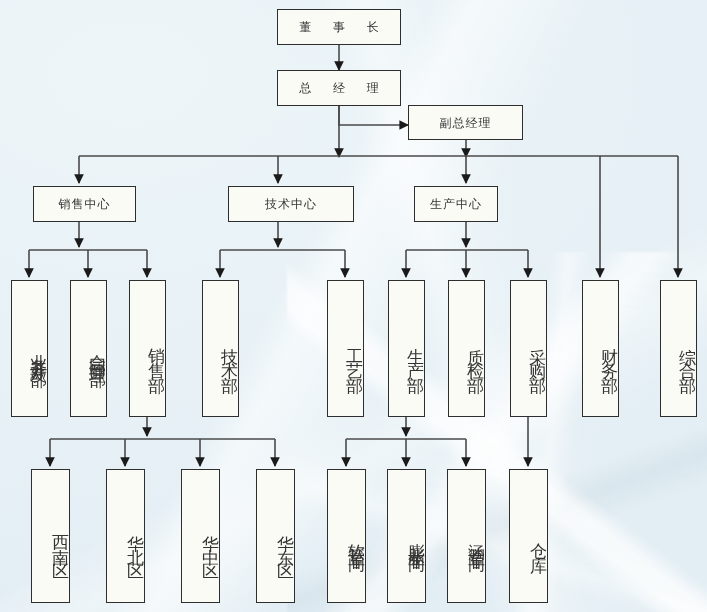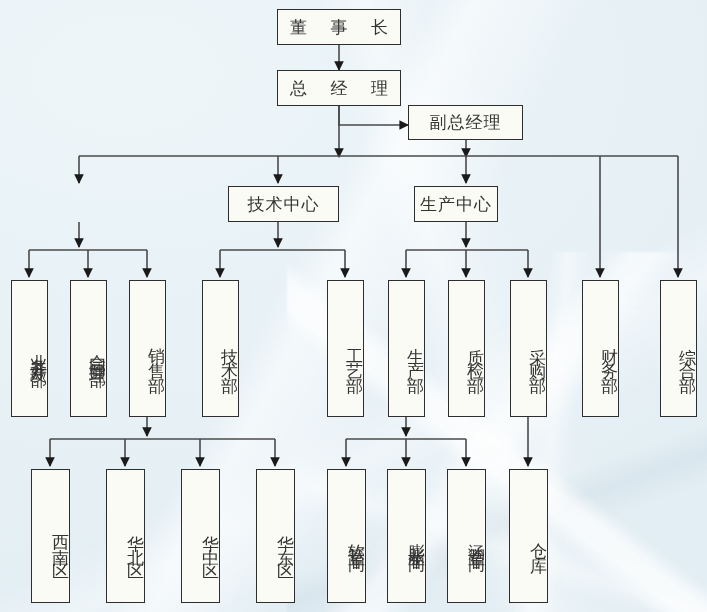--- a/index.html
+++ b/index.html
@@ -54,21 +54,21 @@
     background: #fbfbf6;
     border: 1px solid #2e2e2e;
     color: #333333;
     display: flex;
     align-items: center;
     justify-content: center;
     text-align: center;
     line-height: 1.0;
   }
   .node.horiz {
-    font-size: 17px;
+    font-size: 12px;
     letter-spacing: 1px;
   }
   .node.horiz.wide-space {
     letter-spacing: 9px;
     text-indent: 9px;
   }
   .node.vert {
     writing-mode: vertical-rl;
     text-orientation: upright;
     font-size: 17px;
@@ -150,22 +150,23 @@
       <path d="M 528 417 L 528 466" marker-end="url(#arrowhead)"></path>
     </g>
   </svg>
 
   <div class="node horiz wide-space" style="left:277px; top:9px; width:124px; height:36px;">董 事 长</div>
 
   <div class="node horiz" style="left:408px; top:105px; width:115px; height:35px;">副总经理</div>
 
   <div class="node horiz wide-space" style="left:277px; top:70px; width:124px; height:36px;">总 经 理</div>
 
-
-  <div class="node horiz" style="left:228px; top:186px; width:111px; height:36px;">技术中心</div>
+  <div class="node horiz" style="left:33px; top:186px; width:103px; height:36px;">销售中心</div>
+
+  <div class="node horiz" style="left:228px; top:186px; width:126px; height:36px;">技术中心</div>
 
   <div class="node horiz" style="left:414px; top:186px; width:84px; height:36px;">生产中心</div>
 
   <div class="node vert tight" style="left:11px; top:280px; width:37px; height:137px;">业务开发部</div>
 
   <div class="node vert tight" style="left:70px; top:280px; width:37px; height:137px;">合同管理部</div>
 
   <div class="node vert spread" style="left:129px; top:280px; width:37px; height:137px;">销售部</div>
 
   <div class="node vert spread" style="left:202px; top:280px; width:37px; height:137px;">技术部</div>

